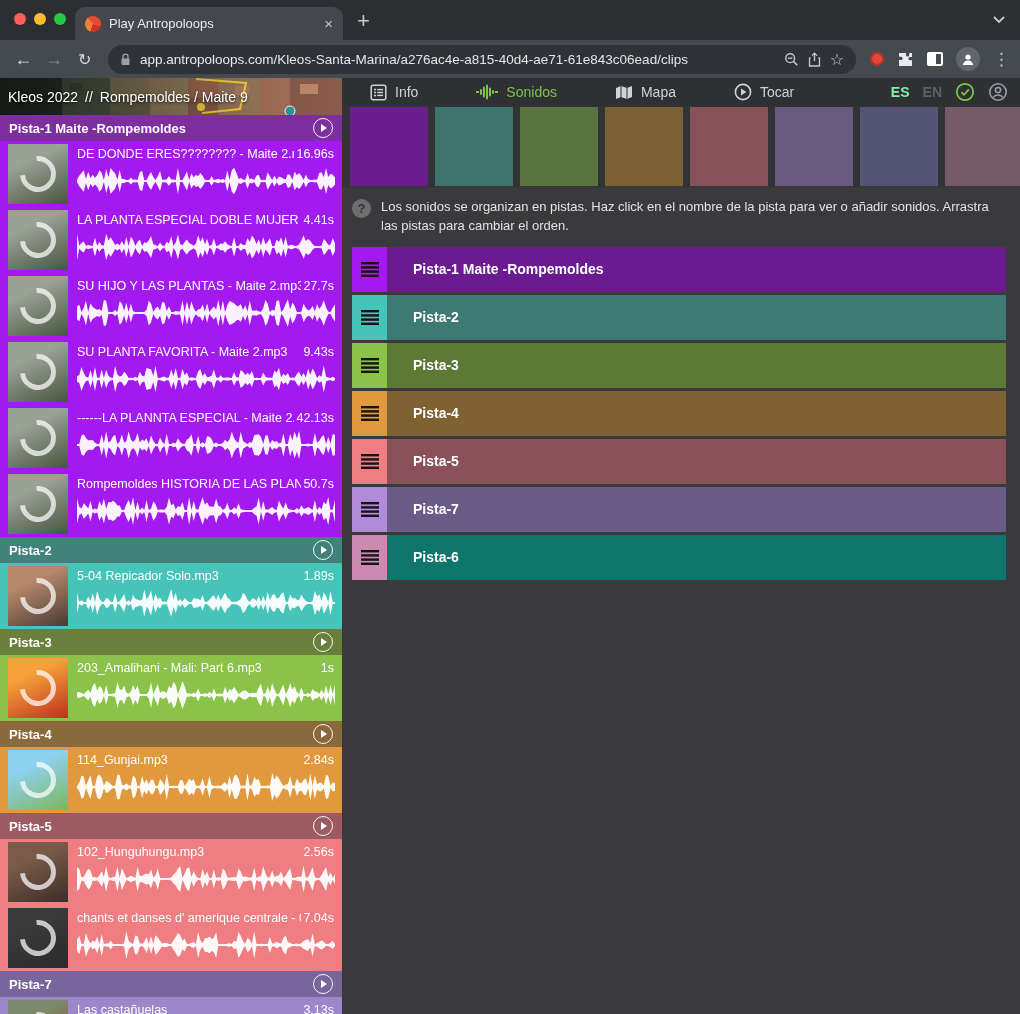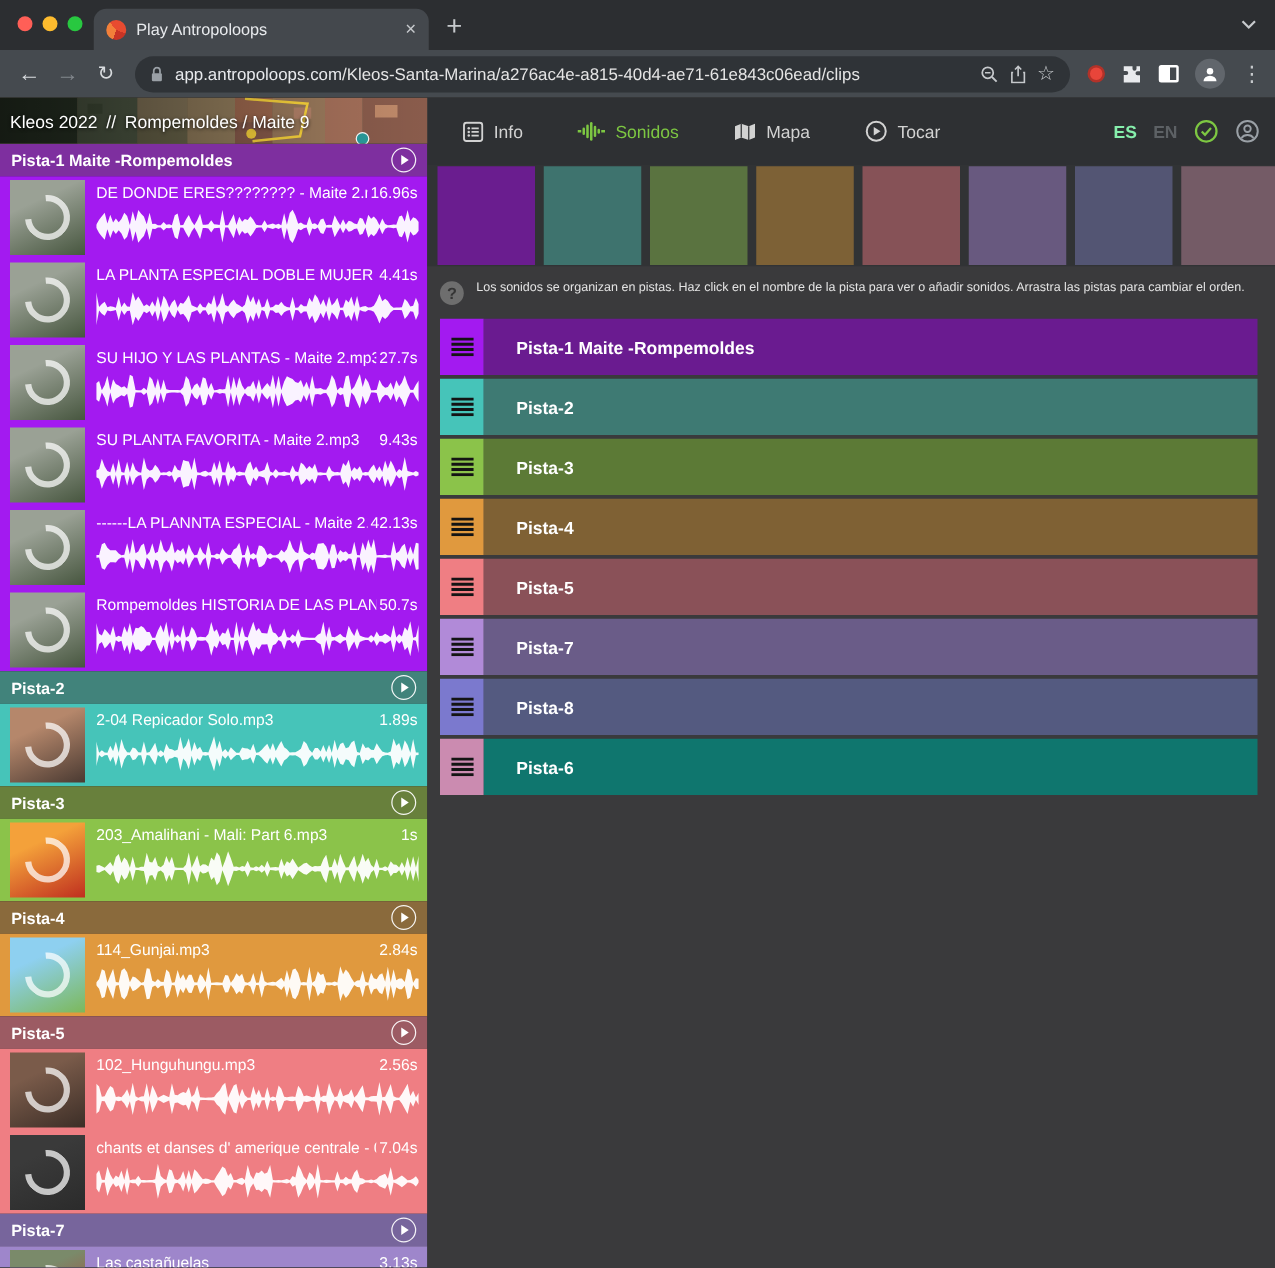--- a/index.html
+++ b/index.html
@@ -55,34 +55,34 @@
   .ring { position:absolute; left:12px; top:12px; width:36px; height:36px; border:5px solid rgba(255,255,255,.72);
     border-left-color:transparent; border-radius:50%; transform:rotate(40deg); }
   .clip-top { position:absolute; left:77px; right:8px; top:6px; display:flex; align-items:baseline; }
   .clip-title { flex:1; color:#fff; font-size:12.5px; white-space:nowrap; overflow:hidden; }
   .clip-dur { color:#fff; font-size:12.5px; margin-left:2px; white-space:nowrap; }
   .wave-box { position:absolute; left:77px; right:7px; top:25px; height:30px; }
   .wave-box svg { width:100%; height:100%; display:block; }
 
   
   .main { flex:1; display:flex; flex-direction:column; background:#3a3a3c; min-width:0; }
-  .top-nav { height:54px; background:#2e3033; display:flex; align-items:center; padding:0 12px 0 28px; gap:44px; flex:none; }
+  .top-nav { height:28px; background:#2e3033; display:flex; align-items:center; padding:0 12px 0 28px; gap:58px; flex:none; }
   .nav-item { display:flex; align-items:center; gap:8px; color:#d2d2d2; font-size:14px; }
   .nav-item.active { color:#7dc742; }
   .nav-right { margin-left:auto; display:flex; align-items:center; gap:13px; }
   .lang { font-size:14px; font-weight:bold; }
   .lang.active{color:#86efac}.lang.inactive{color:#5d6165}
 
   .swatch-strip { height:81px; background:#313335; display:flex; gap:7px; padding:1px 0 0 8px; overflow:hidden; flex:none; }
   .swatch { width:78px; height:79px; flex:none; }
 
   .help-row { display:flex; gap:10px; padding:11px 16px 0 10px; align-items:flex-start; }
   .help-icon { width:19px; height:19px; border-radius:50%; background:#6e6e6e; color:#353535; font-weight:bold;
     font-size:13px; display:flex; align-items:center; justify-content:center; flex:none; margin-top:1px; }
-  .help-text { color:#e3e3e3; font-size:10px; line-height:1.45; max-width:952px; }
+  .help-text { color:#e3e3e3; font-size:13px; line-height:1.45; max-width:952px; }
 
   .rows { margin:11px 14px 0 10px; }
   .track-row { height:45px; display:flex; margin-bottom:3px; }
   .drag-handle { width:35px; flex:none; display:flex; align-items:center; justify-content:center; }
   .row-bar { flex:1; display:flex; align-items:center; padding-left:26px; min-width:0; }
   .row-name { color:#fff; font-size:14px; font-weight:600; white-space:nowrap; }
 
   svg.icon { display:block; }
 </style>
 </head>
@@ -282,21 +282,21 @@
         <span class="play-btn">
             <i></i>
           </span>
       </div>
       <div style="background-color: rgb(70, 196, 185);">
         <div class="clip">
           <div class="thumb" style="background: linear-gradient(155deg, rgb(181, 135, 107) 30%, rgb(74, 58, 50));">
               <div class="ring"></div>
             </div>
           <div class="clip-top">
-              <span class="clip-title">2-04 Repicador Solo.mp3</span>
+              <span class="clip-title">5-04 Repicador Solo.mp3</span>
               <span class="clip-dur">1.89s</span>
             </div>
           <div class="wave-box">
               <svg class="wave" viewBox="0 0 260 30" preserveAspectRatio="none">
                 <path d="M0 5.1 L2.3 14.1 L4.5 12.2 L6.8 13.9 L9.0 14.1 L11.3 8.6 L13.6 12.9 L15.8 5.2 L18.1 14.1 L20.3 3.1 L22.6 10.4 L24.9 13.8 L27.1 14.0 L29.4 9.9 L31.7 10.7 L33.9 13.8 L36.2 13.9 L38.4 5.2 L40.7 14.1 L43.0 13.6 L45.2 10.1 L47.5 6.1 L49.7 14.1 L52.0 12.2 L54.3 14.1 L56.5 7.0 L58.8 11.0 L61.0 11.4 L63.3 12.6 L65.6 11.8 L67.8 1.4 L70.1 11.2 L72.3 8.6 L74.6 2.6 L76.9 13.4 L79.1 5.6 L81.4 11.5 L83.7 9.3 L85.9 13.8 L88.2 13.5 L90.4 14.0 L92.7 7.8 L95.0 1.0 L97.2 11.2 L99.5 4.6 L101.7 13.6 L104.0 11.1 L106.3 13.9 L108.5 9.8 L110.8 12.2 L113.0 14.1 L115.3 14.1 L117.6 9.9 L119.8 10.5 L122.1 10.7 L124.3 12.2 L126.6 7.0 L128.9 14.1 L131.1 13.8 L133.4 11.8 L135.7 9.1 L137.9 7.0 L140.2 12.0 L142.4 6.3 L144.7 12.7 L147.0 8.4 L149.2 4.8 L151.5 9.7 L153.7 11.3 L156.0 13.9 L158.3 13.7 L160.5 13.8 L162.8 12.6 L165.0 11.0 L167.3 4.7 L169.6 6.9 L171.8 11.7 L174.1 14.1 L176.3 10.4 L178.6 10.4 L180.9 13.2 L183.1 8.0 L185.4 13.7 L187.7 7.7 L189.9 14.1 L192.2 3.7 L194.4 12.3 L196.7 7.1 L199.0 6.0 L201.2 10.6 L203.5 9.8 L205.7 6.0 L208.0 4.3 L210.3 13.6 L212.5 14.1 L214.8 6.6 L217.0 10.4 L219.3 9.7 L221.6 11.8 L223.8 11.9 L226.1 6.6 L228.3 10.2 L230.6 13.1 L232.9 13.9 L235.1 14.1 L237.4 13.2 L239.7 2.7 L241.9 8.5 L244.2 6.3 L246.4 12.7 L248.7 4.2 L251.0 8.0 L253.2 14.1 L255.5 3.1 L257.7 13.9 L260.0 14.0 L260.0 16.0 L257.7 16.1 L255.5 26.9 L253.2 15.9 L251.0 22.0 L248.7 25.8 L246.4 17.3 L244.2 23.7 L241.9 21.5 L239.7 27.3 L237.4 16.8 L235.1 15.9 L232.9 16.1 L230.6 16.9 L228.3 19.8 L226.1 23.4 L223.8 18.1 L221.6 18.2 L219.3 20.3 L217.0 19.6 L214.8 23.4 L212.5 15.9 L210.3 16.4 L208.0 25.7 L205.7 24.0 L203.5 20.2 L201.2 19.4 L199.0 24.0 L196.7 22.9 L194.4 17.7 L192.2 26.3 L189.9 15.9 L187.7 22.3 L185.4 16.3 L183.1 22.0 L180.9 16.8 L178.6 19.6 L176.3 19.6 L174.1 15.9 L171.8 18.3 L169.6 23.1 L167.3 25.3 L165.0 19.0 L162.8 17.4 L160.5 16.2 L158.3 16.3 L156.0 16.1 L153.7 18.7 L151.5 20.3 L149.2 25.2 L147.0 21.6 L144.7 17.3 L142.4 23.7 L140.2 18.0 L137.9 23.0 L135.7 20.9 L133.4 18.2 L131.1 16.2 L128.9 15.9 L126.6 23.0 L124.3 17.8 L122.1 19.3 L119.8 19.5 L117.6 20.1 L115.3 15.9 L113.0 15.9 L110.8 17.8 L108.5 20.2 L106.3 16.1 L104.0 18.9 L101.7 16.4 L99.5 25.4 L97.2 18.8 L95.0 29.0 L92.7 22.2 L90.4 16.0 L88.2 16.5 L85.9 16.2 L83.7 20.7 L81.4 18.5 L79.1 24.4 L76.9 16.6 L74.6 27.4 L72.3 21.4 L70.1 18.8 L67.8 28.6 L65.6 18.2 L63.3 17.4 L61.0 18.6 L58.8 19.0 L56.5 23.0 L54.3 15.9 L52.0 17.8 L49.7 15.9 L47.5 23.9 L45.2 19.9 L43.0 16.4 L40.7 15.9 L38.4 24.8 L36.2 16.1 L33.9 16.2 L31.7 19.3 L29.4 20.1 L27.1 16.0 L24.9 16.2 L22.6 19.6 L20.3 26.9 L18.1 15.9 L15.8 24.8 L13.6 17.1 L11.3 21.4 L9.0 15.9 L6.8 16.1 L4.5 17.8 L2.3 15.9 L0.0 24.9 Z" fill="rgba(255,255,255,0.95)"></path>
               </svg>
             </div>
         </div>
       </div>
     </div>
@@ -571,35 +571,20 @@
                 <rect y="8.4" width="18" height="2.4"></rect>
                 <rect y="12.6" width="18" height="2.4"></rect>
               </g>
             </svg>
           </div>
         <div class="row-bar" style="background-color: rgb(106, 92, 136);">
             <span class="row-name">Pista-7</span>
           </div>
       </div>
       <div class="track-row">
-        <div class="drag-handle" style="background-color: rgb(123, 121, 206);">
-            <svg class="icon" width="18" height="15" viewBox="0 0 18 15">
-              <g fill="#141414">
-                <rect y="0" width="18" height="2.4"></rect>
-                <rect y="4.2" width="18" height="2.4"></rect>
-                <rect y="8.4" width="18" height="2.4"></rect>
-                <rect y="12.6" width="18" height="2.4"></rect>
-              </g>
-            </svg>
-          </div>
-        <div class="row-bar" style="background-color: rgb(84, 90, 128);">
-            <span class="row-name">Pista-8</span>
-          </div>
-      </div>
-      <div class="track-row">
         <div class="drag-handle" style="background-color: rgb(203, 139, 176);">
             <svg class="icon" width="18" height="15" viewBox="0 0 18 15">
               <g fill="#141414">
                 <rect y="0" width="18" height="2.4"></rect>
                 <rect y="4.2" width="18" height="2.4"></rect>
                 <rect y="8.4" width="18" height="2.4"></rect>
                 <rect y="12.6" width="18" height="2.4"></rect>
               </g>
             </svg>
           </div>

